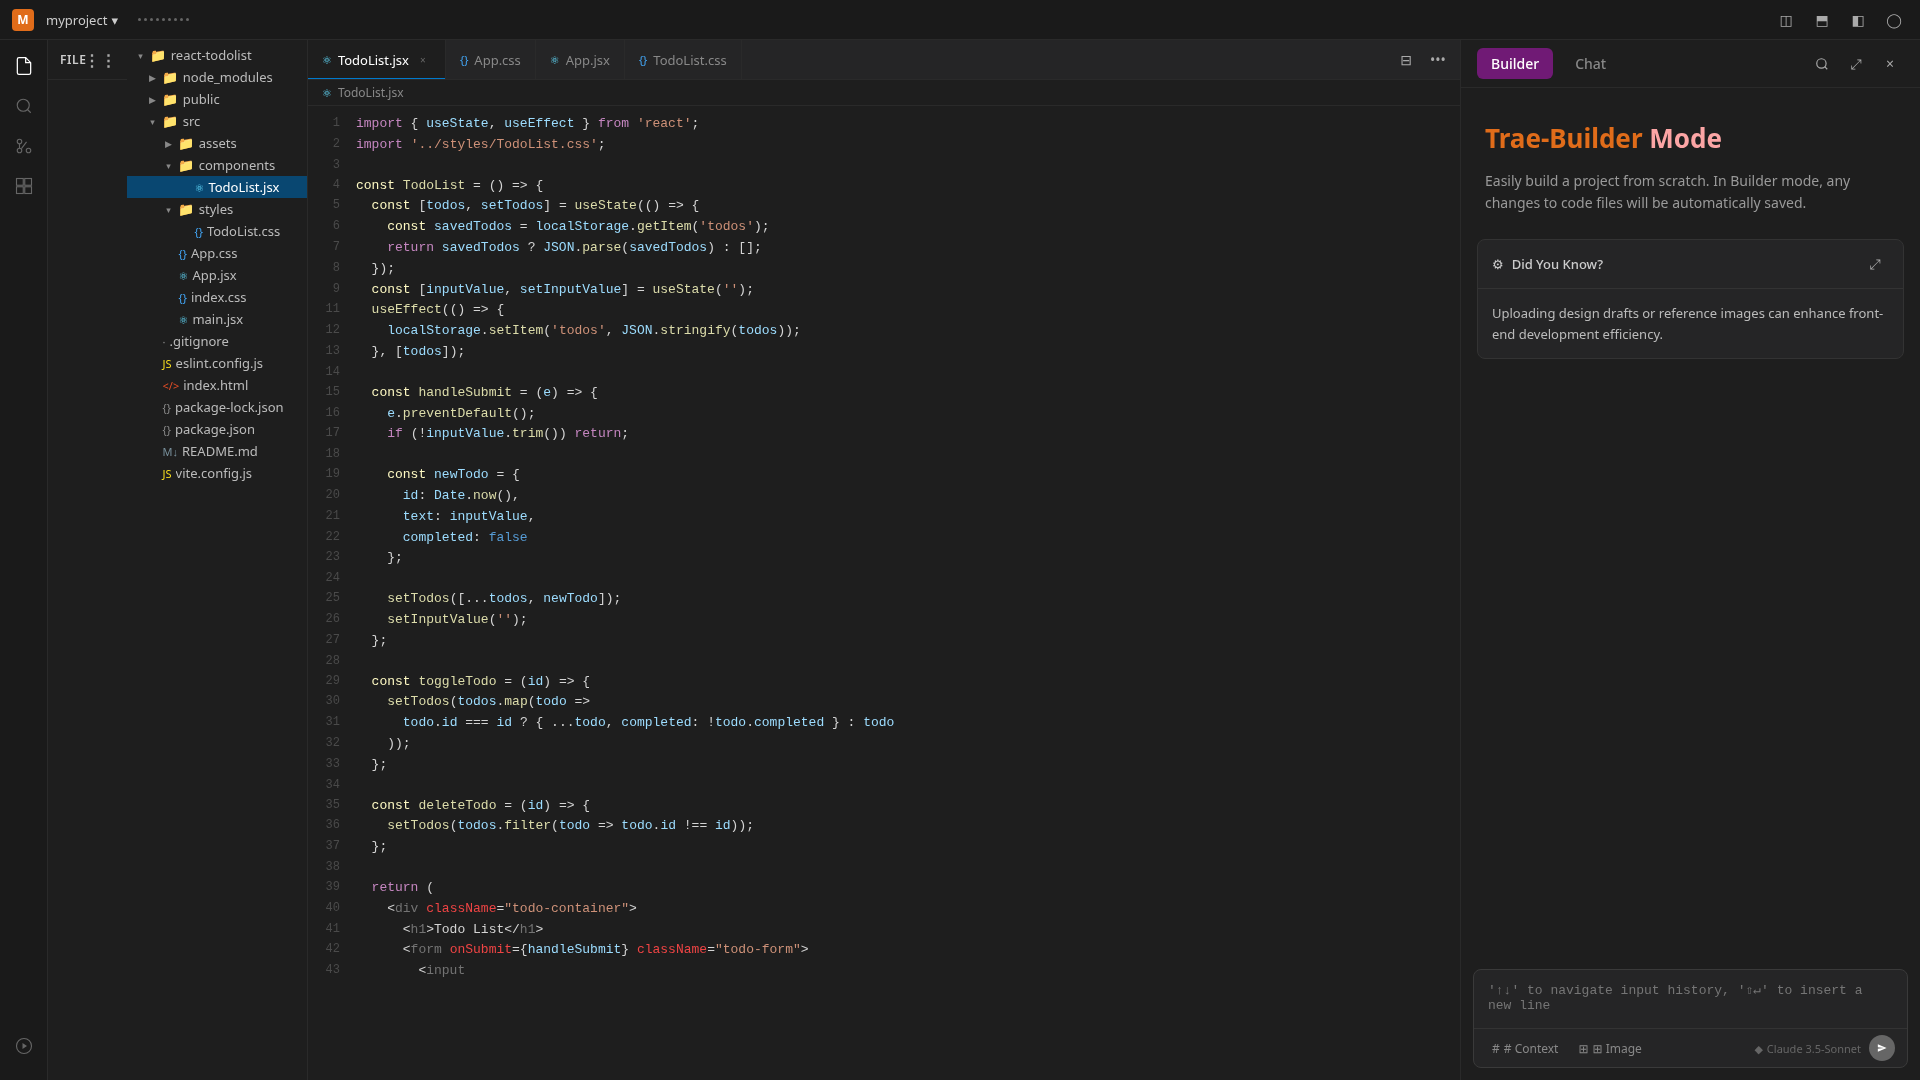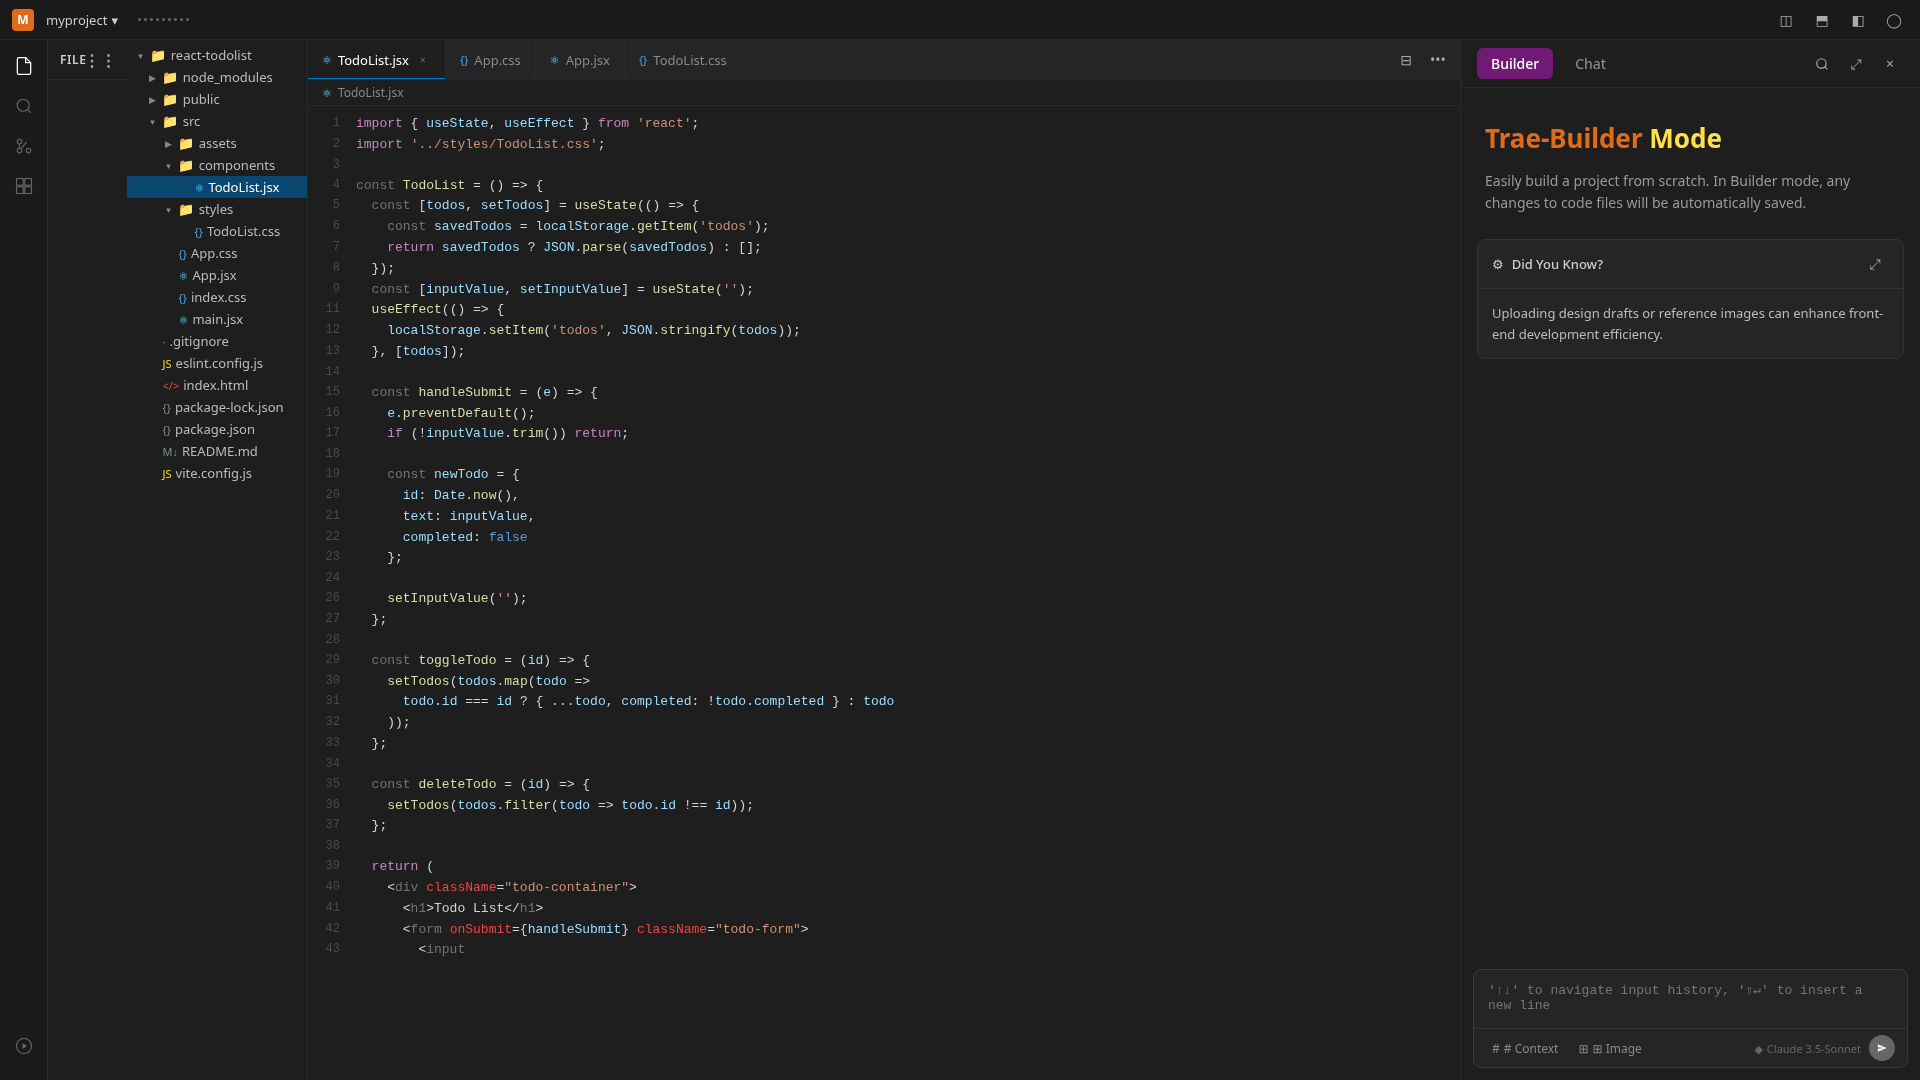--- a/index.html
+++ b/index.html
@@ -224,21 +224,21 @@
     }
     .line-content {
       flex: 1;
       padding-right: 16px;
       white-space: pre;
       color: #d4d4d4;
     }
 
     
     .kw { color: #c586c0; } 
-    .kw2 { color: #737373; } 
+    .kw2 { color: #fef9c3; } 
     .fn { color: #dcdcaa; } 
     .str { color: #ce9178; }
     .id { color: #9cdcfe; } 
     .bool { color: #569cd6; }
     .tag { color: #737373; }
     .attr { color: #ef4444; }
 
     
     .right-panel {
       width: 460px;
@@ -679,20 +679,24 @@
       </div>
       <div class="code-line">
         <span class="line-num">23</span>
         <span class="line-content">    };</span>
       </div>
       <div class="code-line">
         <span class="line-num">24</span>
         <span class="line-content"></span>
       </div>
       <div class="code-line">
+        <span class="line-num">25</span>
+        <span class="line-content">    <span class="fn">setTodos</span>([...<span class="id">todos</span>, <span class="id">newTodo</span>]);</span>
+      </div>
+      <div class="code-line">
         <span class="line-num">26</span>
         <span class="line-content">    <span class="fn">setInputValue</span>(<span class="str">''</span>);</span>
       </div>
       <div class="code-line">
         <span class="line-num">27</span>
         <span class="line-content">  };</span>
       </div>
       <div class="code-line">
         <span class="line-num">28</span>
         <span class="line-content"></span>
@@ -771,21 +775,21 @@
               <line x1="21" y1="21" x2="16.65" y2="16.65"></line>
           </svg>
         </div>
         <div class="icon-btn">⤢</div>
         <div class="icon-btn">×</div>
       </div>
     </div>
 
     <div class="builder-content">
       <div class="builder-hero">
-        <div class="builder-title"><span style="color:#e06c1a;">Trae-Builder</span><span style="color:#c05ec0;"></span><span style="color:#fde047;"> Mode</span></div>
+        <div class="builder-title"><span style="color:#e06c1a;">Trae-Builder</span><span style="color:#c05ec0;"></span><span style="color:#fca5a5;"> Mode</span></div>
         <div class="builder-desc">Easily build a project from scratch. In Builder mode, any changes to code files will be automatically saved.</div>
       </div>
 
       <div class="did-you-know">
         <div class="dyn-header">
           <div class="dyn-header-left">
             <span>⚙</span>
             <span>Did You Know?</span>
           </div>
           <div class="icon-btn">⤢</div>

